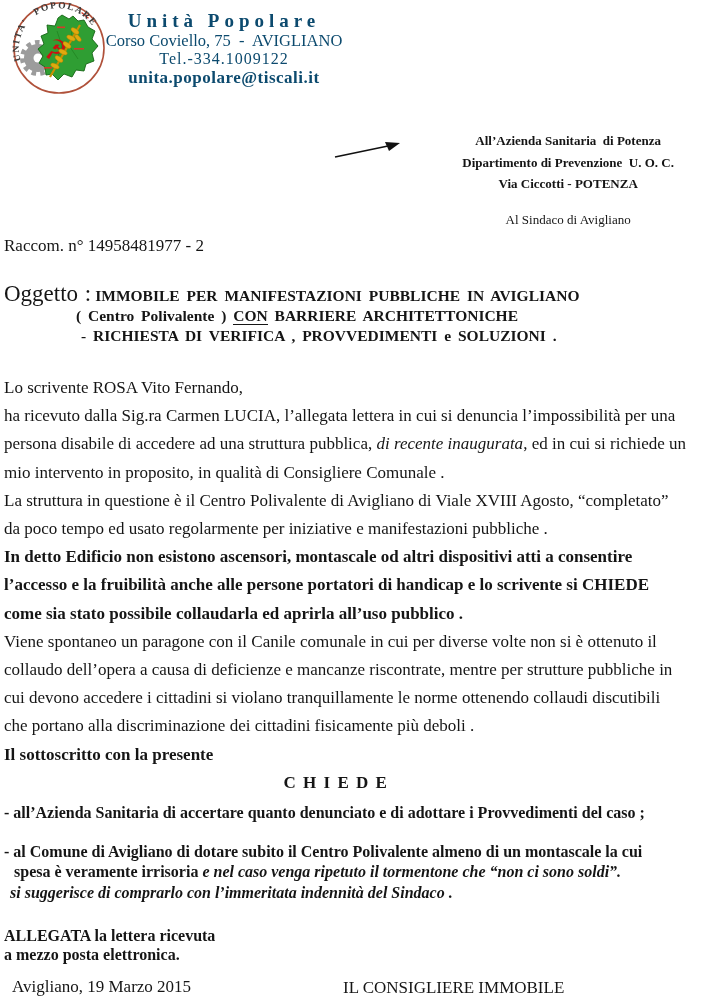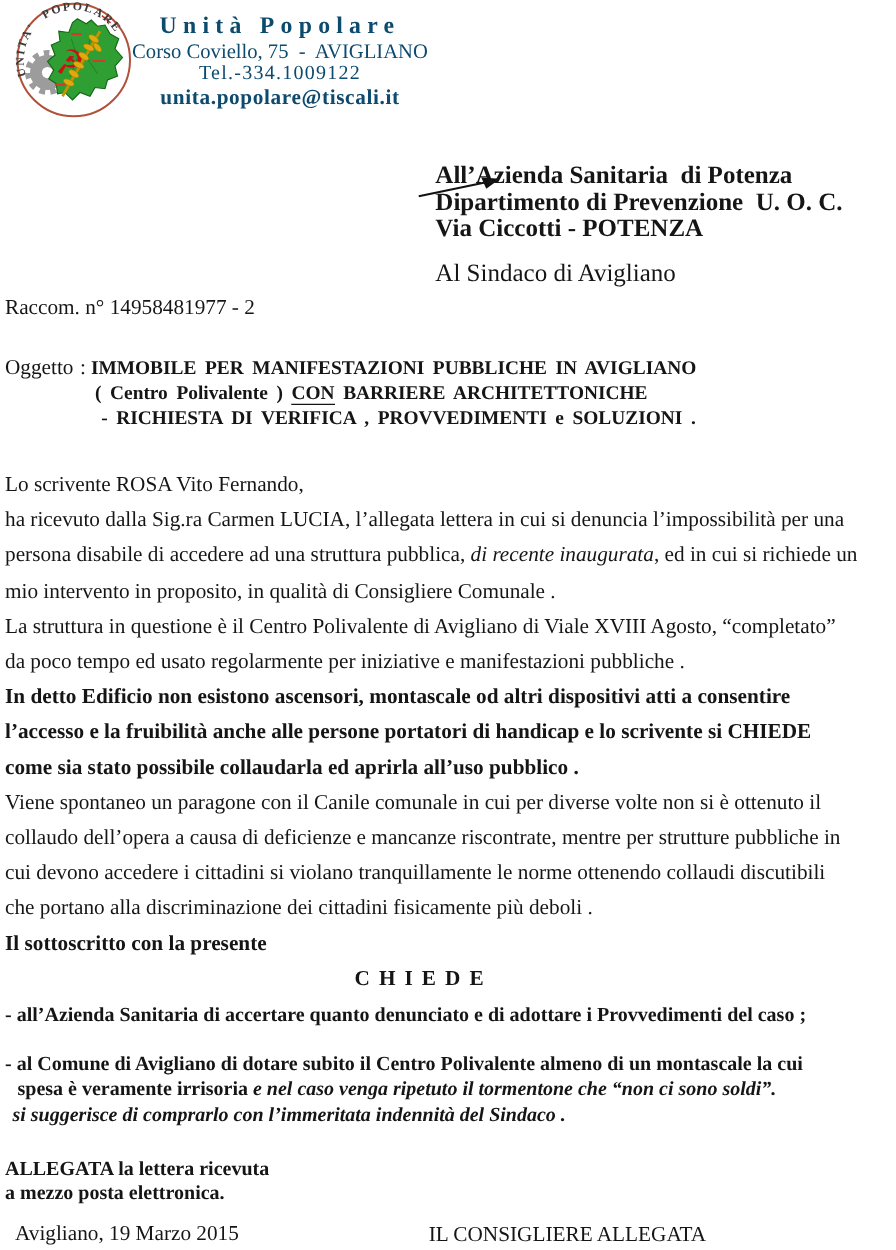--- a/index.html
+++ b/index.html
@@ -15,28 +15,28 @@
   
   .logo{position:absolute; left:12px; top:1px; width:96px; height:94px;}
   .header-text{position:absolute; left:103px; top:9px; width:242px; text-align:center;}
   .ht1{font-size:19px; font-weight:bold; letter-spacing:5px; line-height:23px;}
   .ht2{font-size:16.5px; line-height:17px;}
   .ht3{font-size:16px; letter-spacing:1px; line-height:19px;}
   .ht4{font-size:17px; font-weight:bold; letter-spacing:.5px; line-height:19px;}
 
   .arrow{position:absolute; left:334px; top:138px; width:68px; height:24px;}
 
-  .recipients{position:absolute; right:43px; top:130px; text-align:left;
-    font-size:20px; font-weight:bold; line-height:21.5px;}
+  .recipients{position:absolute; right:43px; top:130px; text-align:center;
+    font-size:13px; font-weight:bold; line-height:21.5px;}
   .recipients .r4{margin-top:14px; font-weight:normal;}
 
   .raccom{position:absolute; left:4px; top:236px; font-size:17px;}
 
   .subject{position:absolute; left:4px; top:284px; line-height:20px;}
-  .subject .slabel{font-size:17px; font-weight:normal; word-spacing:1px;}
+  .subject .slabel{font-size:23px; font-weight:normal; word-spacing:1px;}
   .subject .scaps{font-size:15.5px; font-weight:bold; word-spacing:3px;}
   .subject .srow2{margin-left:72px;}
   .subject .srow3{margin-left:77px;}
   .subject .und{border-bottom:1.8px solid #151515;}
 
   .body-text{position:absolute; left:4px; top:374px; width:712px; font-size:17px;}
   .bl{line-height:28.2px; white-space:nowrap;}
   .b{font-weight:bold;}
   .i{font-style:italic;}
   .chiede{width:664px; text-align:center; font-weight:bold; font-size:17px;
@@ -156,15 +156,15 @@
     <div class="rl ind1"><span>spesa è veramente irrisoria </span><span class="i">e nel caso venga ripetuto il tormentone che “non ci sono soldi”.</span></div>
     <div class="rl ind2 i">si suggerisce di comprarlo con l’immeritata indennità del Sindaco .</div>
   </div>
 
   <div class="attachment">
     <div>ALLEGATA la lettera ricevuta</div>
     <div>a mezzo posta elettronica.</div>
   </div>
 
   <div class="footer-date">Avigliano, 19 Marzo 2015</div>
-  <div class="footer-sign">IL CONSIGLIERE ALLEGATA</div>
+  <div class="footer-sign">IL CONSIGLIERE IMMOBILE</div>
 
 </div>
 
 </body></html>

